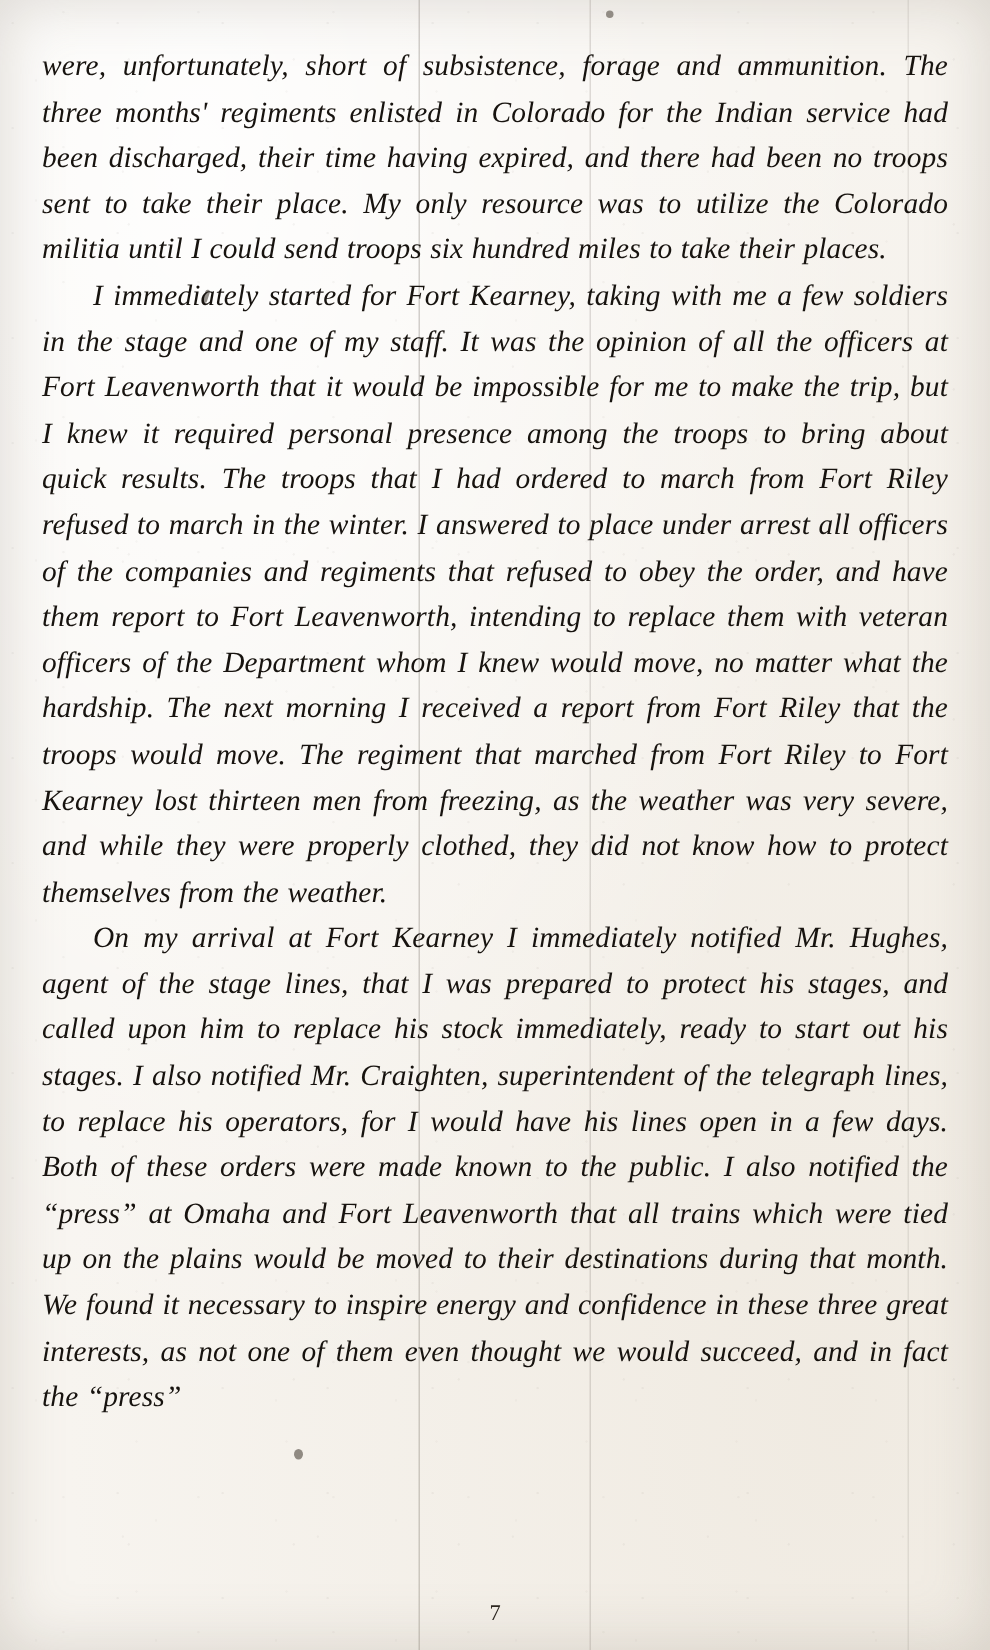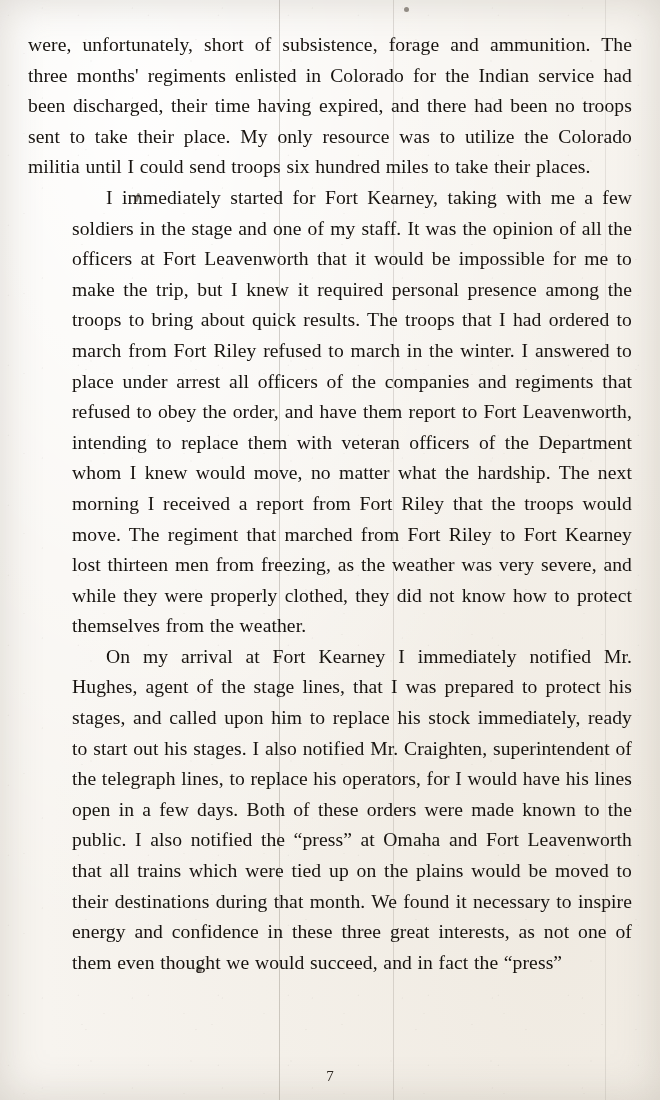--- a/index.html
+++ b/index.html
@@ -68,24 +68,24 @@
     margin: 0 0 0 0;
     font-size: 19.6px;
     line-height: 30.6px;
     color: #1b1713;
     text-align: justify;
     text-justify: inter-word;
     letter-spacing: 0.1px;
     word-spacing: 0.6px;
     text-indent: 0;
     filter: contrast(1.04);
+    font-style: italic;
   }
   .para.indent {
     text-indent: 34px;
-    margin-left: 44px;
   }
   .page-number {
     position: absolute;
     left: 0;
     right: 0;
     top: 1068px;
     text-align: center;
     font-size: 15px;
     color: #2a241e;
     font-family: "Liberation Serif", serif;

